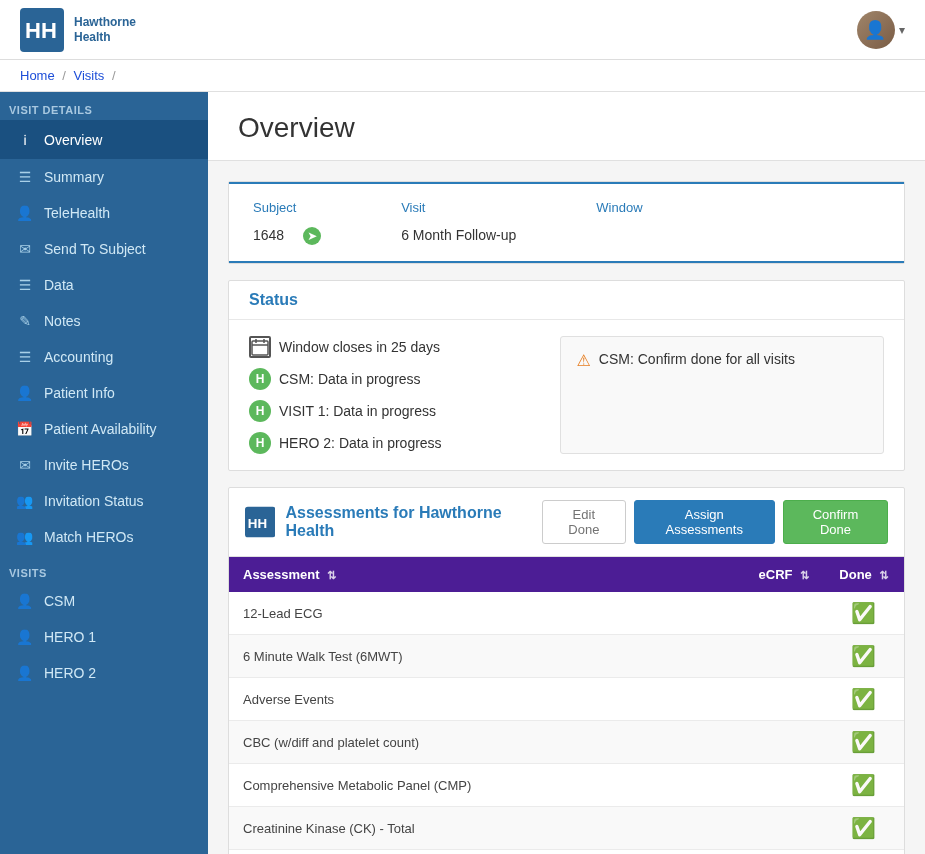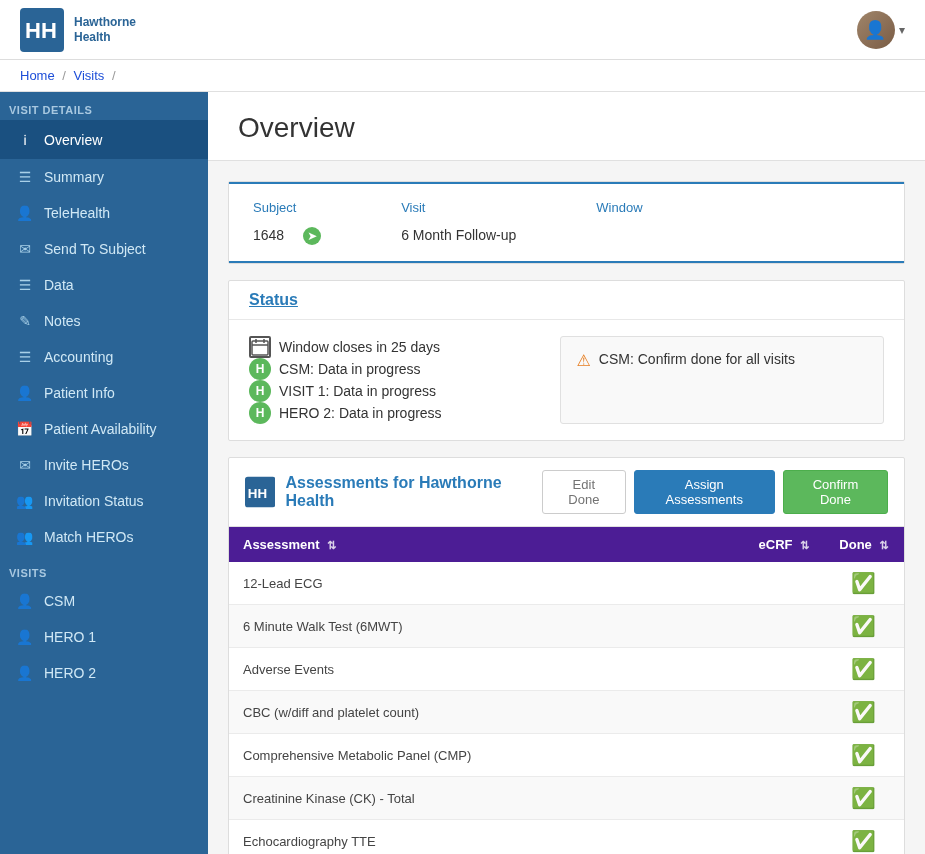--- a/index.html
+++ b/index.html
@@ -173,31 +173,31 @@
       border: 1px solid #ddd;
       border-radius: 2px;
       margin-bottom: 16px;
     }
     .status-card-header {
       padding: 10px 20px;
       border-bottom: 1px solid #e8e8e8;
       color: #2a7bb8;
       font-size: 16px;
       font-weight: 600;
-      text-decoration: underline;
     }
     .status-card-body {
       padding: 16px 20px;
       display: flex;
       gap: 20px;
     }
     .status-left {
       flex: 1;
       display: flex;
       flex-direction: column;
+      gap: 10px;
     }
     .status-right {
       flex: 1;
       background: #f9f9f9;
       border: 1px solid #e0e0e0;
       border-radius: 3px;
       padding: 14px 16px;
       display: flex;
       align-items: flex-start;
       gap: 8px;

